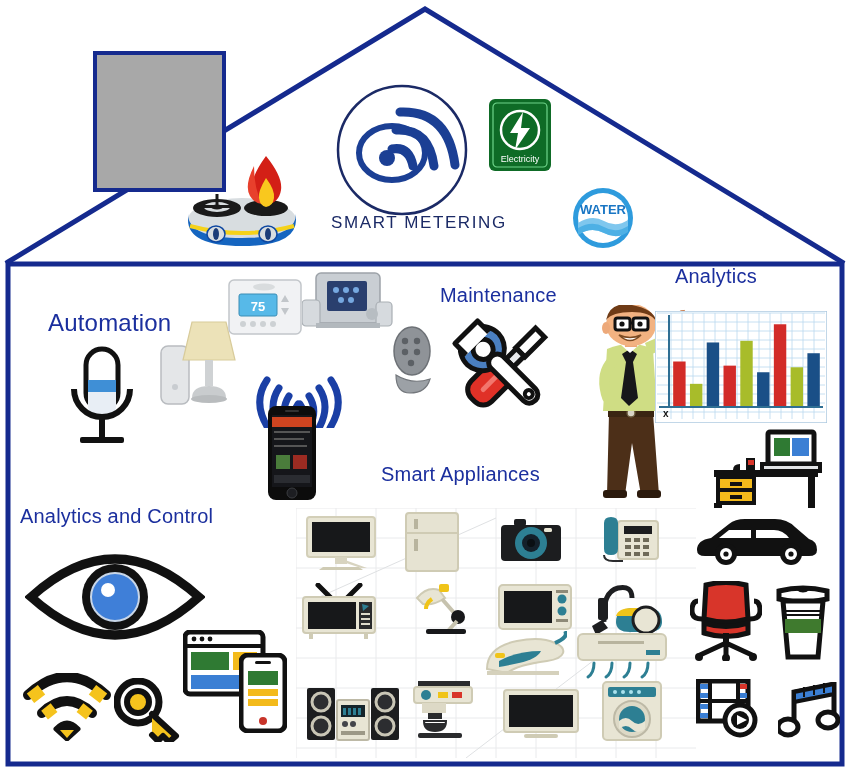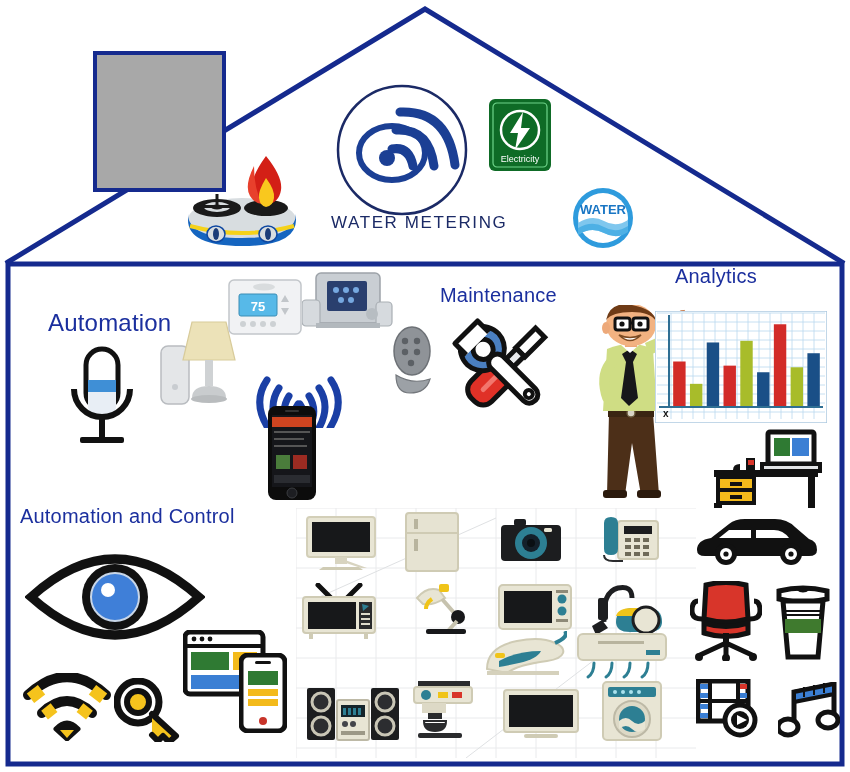--- a/index.html
+++ b/index.html
@@ -67,42 +67,43 @@
   </svg>
 
   <svg class="abs" style="left:330;top:83" width="145" height="135" viewBox="0 0 145 135">
     <circle cx="72" cy="67" r="64" fill="none" stroke="#1b2a66" stroke-width="2.5"></circle>
     <ellipse cx="62" cy="70" rx="33" ry="27" fill="none" stroke="#1b3f94" stroke-width="6"></ellipse>
     <circle cx="57" cy="75" r="8" fill="#1b3f94"></circle>
     <path d="M62 66 q17 -3 21 17" fill="none" stroke="#1b3f94" stroke-width="9" stroke-linecap="round"></path>
     <path d="M66 47 q33 -2 38 36" fill="none" stroke="#1b3f94" stroke-width="9" stroke-linecap="round"></path>
     <path d="M70 29 q48 -2 55 53" fill="none" stroke="#1b3f94" stroke-width="9" stroke-linecap="round"></path>
   </svg>
-  <div class="smart-metering-text" style="left:331px;top:213px">WATER METERING</div>
+  <div class="smart-metering-text" style="left:331px;top:213px">SMART METERING</div>
 
   <svg class="abs" style="left:489;top:99" width="62" height="72" viewBox="0 0 62 72">
     <rect x="0" y="0" width="62" height="72" rx="6" fill="#0e6b26"></rect>
     <rect x="4" y="4" width="54" height="64" rx="4" fill="none" stroke="#6fd48a" stroke-width="1.2"></rect>
     <circle cx="31" cy="31" r="19" fill="none" stroke="#ffffff" stroke-width="2.5"></circle>
     <polygon points="34,13 21,34 29,34 26,51 41,29 32,29" fill="#ffffff"></polygon>
     <text x="31" y="63" font-family="Liberation Sans, sans-serif" font-size="9" fill="#ffffff" text-anchor="middle">Electricity</text>
   </svg>
 
   <svg class="abs" style="left:565;top:187" width="76" height="62" viewBox="0 0 76 62">
     <circle cx="38" cy="31" r="30" fill="#2e9bdd"></circle>
     <circle cx="38" cy="31" r="25" fill="#ffffff"></circle>
     <path d="M13 36 q14 -9 26 -2 q12 7 24 -1 l0 11 q-11 9 -24 2 q-13 -7 -26 2 z" fill="#7fc7ee"></path>
     <path d="M13 41 q14 -8 26 -1 q12 7 24 -1 l0 6 q-11 8 -24 1 q-13 -7 -26 2 z" fill="#4db0e5"></path>
     <text x="38" y="27" font-family="Liberation Sans, sans-serif" font-size="13" font-weight="bold" fill="#1976c4" text-anchor="middle">WATER</text>
   </svg>
 
   <div class="lbl" style="left:48px;top:309px;font-size:24px">Automation</div>
-  <div class="lbl" style="left:20px;top:505px;font-size:20px">Automation and Control</div>
+  <div class="lbl" style="left:20px;top:505px;font-size:20px">Analytics and Control</div>
   <div class="lbl" style="left:440px;top:284px;font-size:20px">Maintenance</div>
   <div class="lbl" style="left:675px;top:265px;font-size:20px">Analytics</div>
+  <div class="lbl" style="left:381px;top:463px;font-size:20px">Smart Appliances</div>
 
   <svg class="abs" style="left:64;top:345" width="76" height="110" viewBox="0 0 76 110">
     <rect x="22" y="4" width="32" height="60" rx="16" fill="#ffffff" stroke="#111" stroke-width="5"></rect>
     <path d="M24 35 h28 v12 h-28 z" fill="#3f8fd6"></path>
     <path d="M24 47 h28 v14 a14 14 0 0 1 -28 0 z" fill="#e8eef5"></path>
     <path d="M10 44 a28 28 0 0 0 56 0" fill="none" stroke="#111" stroke-width="6"></path>
     <rect x="35" y="70" width="6" height="24" fill="#111"></rect>
     <rect x="16" y="92" width="44" height="6" rx="2" fill="#111"></rect>
   </svg>
 

